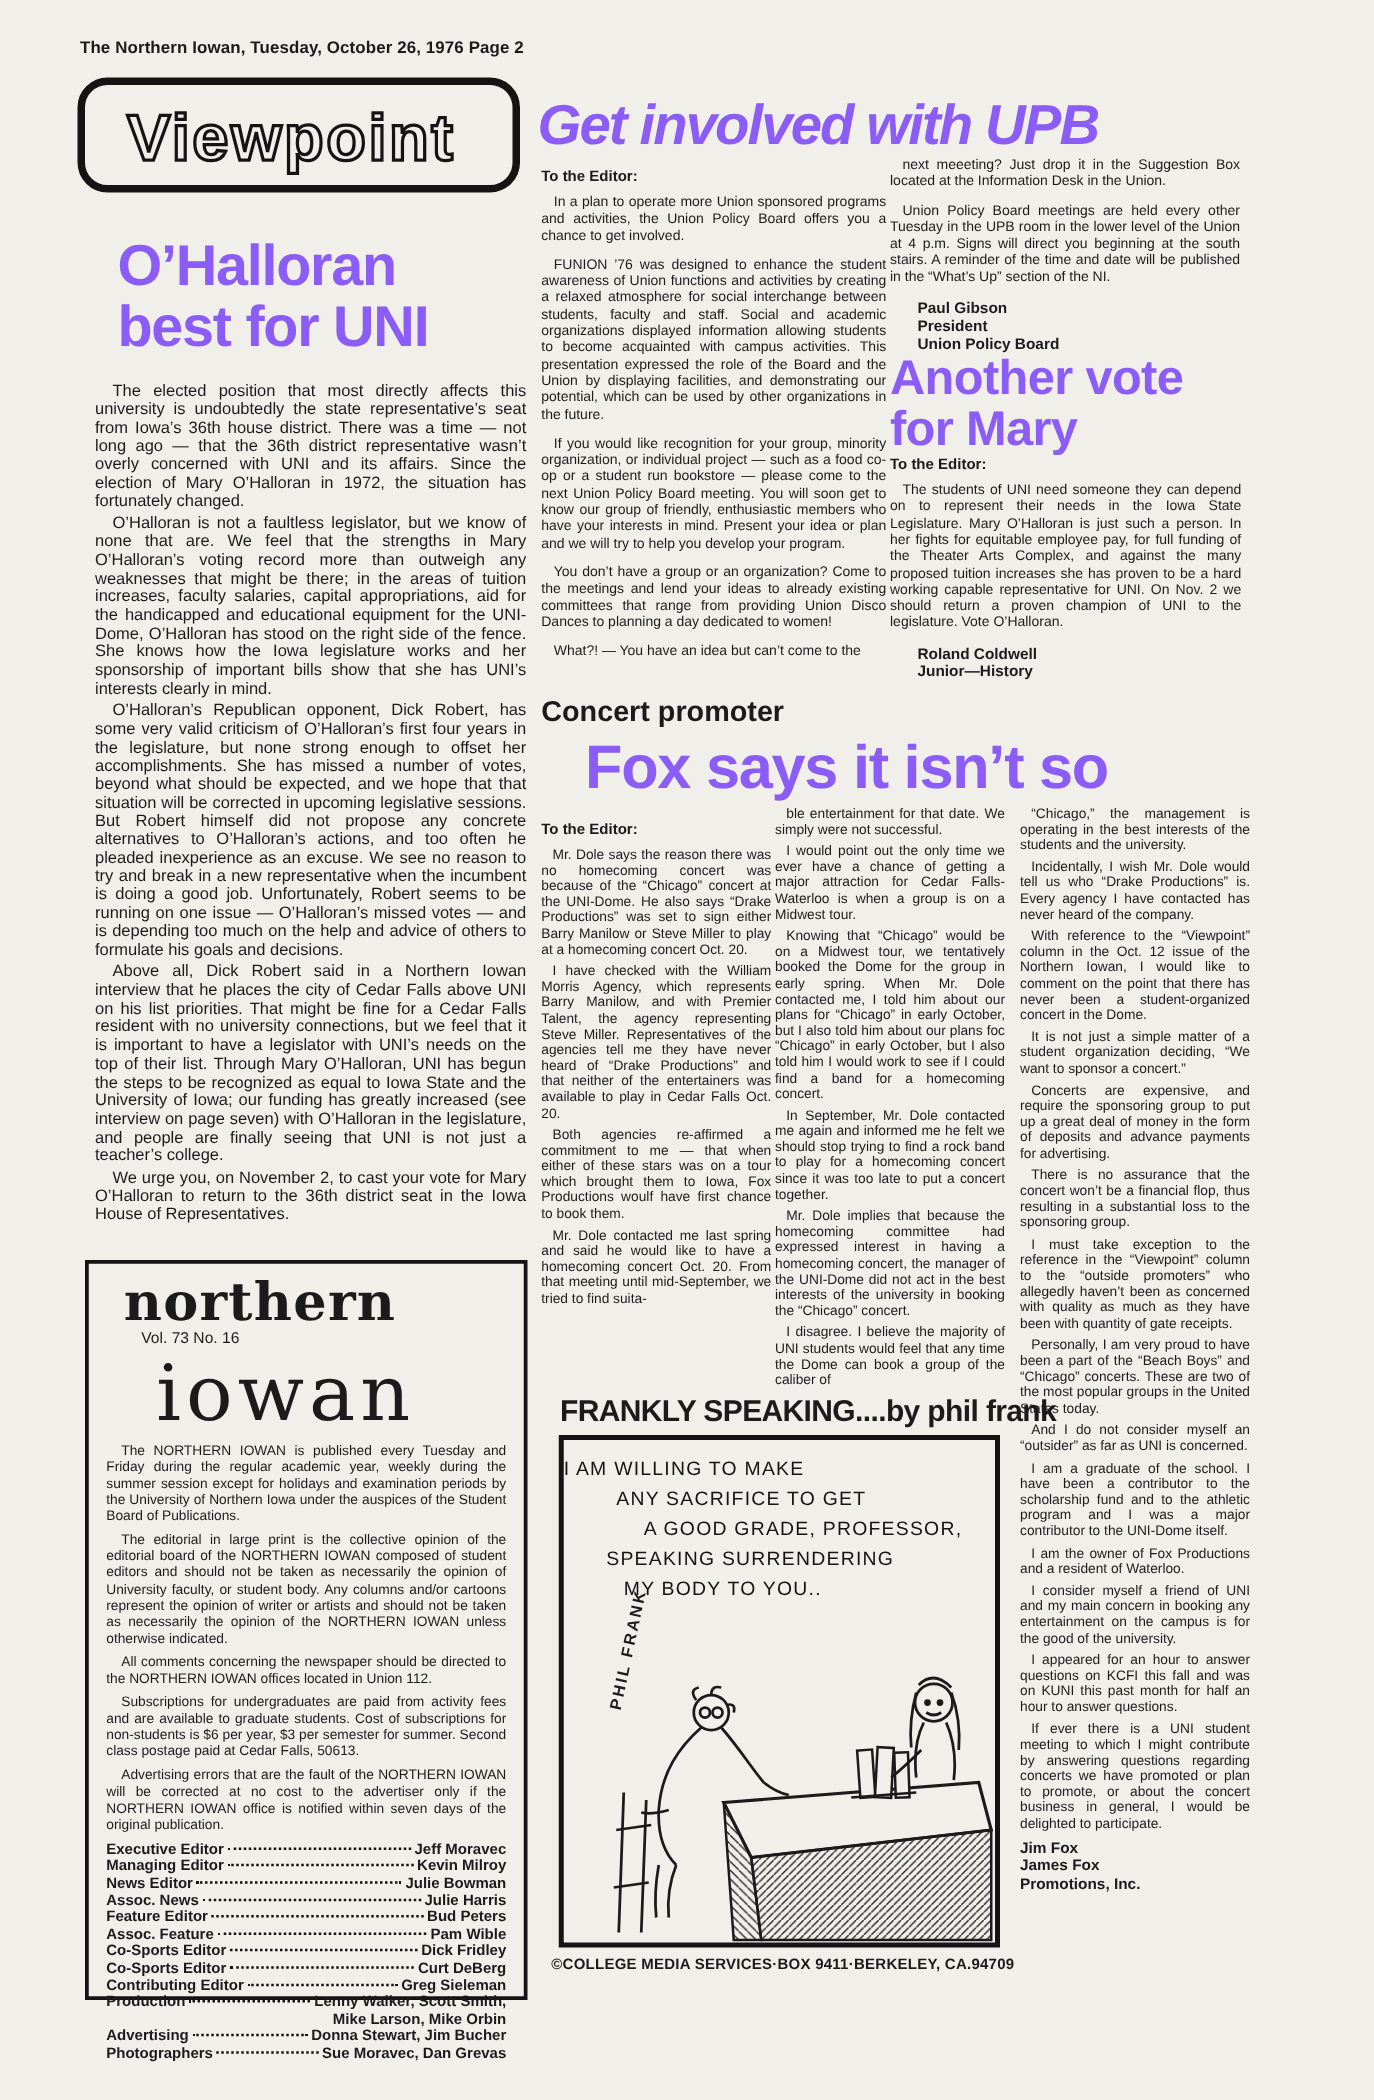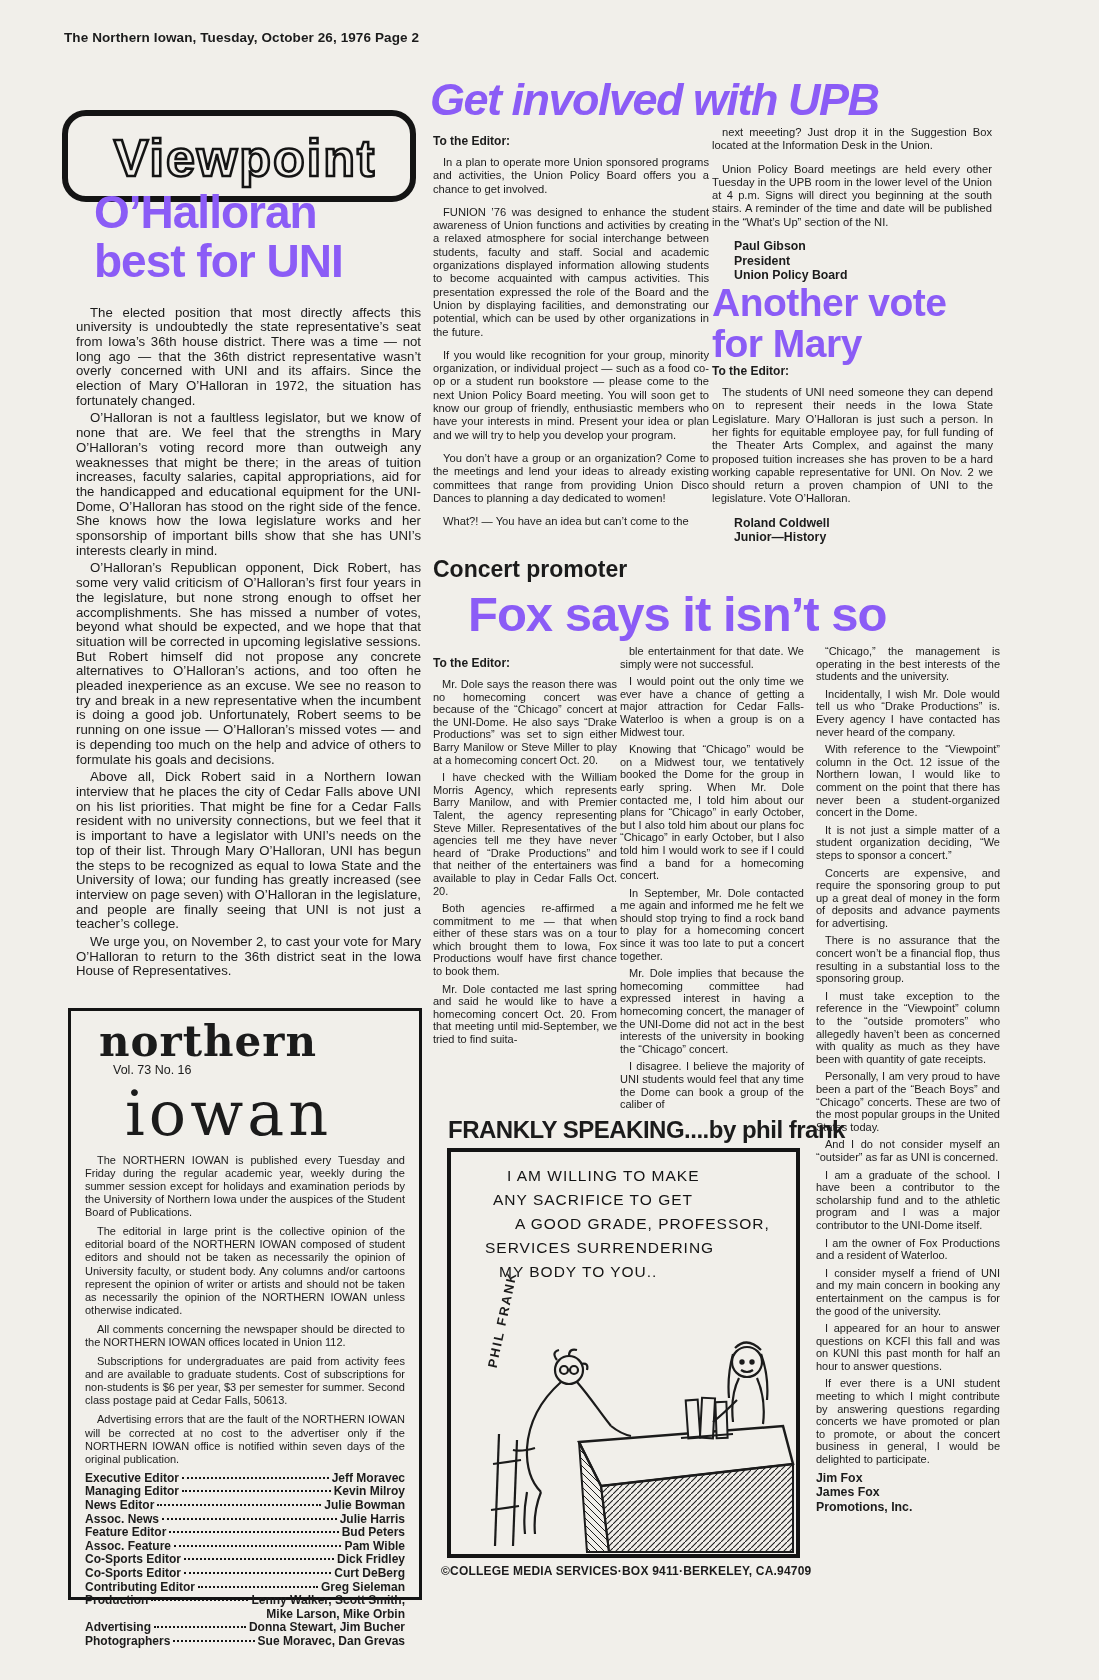--- a/index.html
+++ b/index.html
@@ -13,21 +13,21 @@
     overflow: hidden;
   }
   .abs { position: absolute; }
 
   .page-header { left:64px; top:30px; font-size:13.5px; font-weight:bold; letter-spacing:0.1px; }
 
   .viewpoint-box {
     left:62px; top:62px; width:354px; height:92px;
     border:6px solid #141414; border-radius:24px;
     background:#f1efea;
-    display:flex; align-items:center; justify-content:flex-end;margin-top:48px;
+    display:flex; align-items:center; justify-content:flex-start;
   }
 
   .headline { font-weight:bold; color:#8b5cf6; }
   .upb-headline { left:430px; top:74px; font-size:45px; font-style:italic; letter-spacing:-1.5px; }
   .oh-headline { font-size:46px; line-height:1.06; letter-spacing:-1px; margin-bottom:20px; }
   .mary-headline { font-size:39px; line-height:1.04; letter-spacing:-0.5px; }
   .fox-kicker { left:433px; top:556px; font-size:23px; font-weight:bold; }
   .fox-headline { left:468px; top:586px; font-size:49px; letter-spacing:-1px; }
 
   .salutation { font-size:12px; font-weight:bold; margin-bottom:8px; }
@@ -153,21 +153,21 @@
     <p>Knowing that “Chicago” would be on a Midwest tour, we tentatively booked the Dome for the group in early spring. When Mr. Dole contacted me, I told him about our plans for “Chicago” in early October, but I also told him about our plans foc “Chicago” in early October, but I also told him I would work to see if I could find a band for a homecoming concert.</p>
     <p>In September, Mr. Dole contacted me again and informed me he felt we should stop trying to find a rock band to play for a homecoming concert since it was too late to put a concert together.</p>
     <p>Mr. Dole implies that because the homecoming committee had expressed interest in having a homecoming concert, the manager of the UNI-Dome did not act in the best interests of the university in booking the “Chicago” concert.</p>
     <p>I disagree. I believe the majority of UNI students would feel that any time the Dome can book a group of the caliber of</p>
   </div>
 
   <div class="abs fox-col" style="left:816px; top:645px; width:184px;">
     <p>“Chicago,” the management is operating in the best interests of the students and the university.</p>
     <p>Incidentally, I wish Mr. Dole would tell us who “Drake Productions” is. Every agency I have contacted has never heard of the company.</p>
     <p>With reference to the “Viewpoint” column in the Oct. 12 issue of the Northern Iowan, I would like to comment on the point that there has never been a student-organized concert in the Dome.</p>
-    <p>It is not just a simple matter of a student organization deciding, “We steps to sponsor a concert.”</p>
+    <p>It is not just a simple matter of a student organization deciding, “We want to sponsor a concert.”</p>
     <p>Concerts are expensive, and require the sponsoring group to put up a great deal of money in the form of deposits and advance payments for advertising.</p>
     <p>There is no assurance that the concert won’t be a financial flop, thus resulting in a substantial loss to the sponsoring group.</p>
     <p>I must take exception to the reference in the “Viewpoint” column to the “outside promoters” who allegedly haven’t been as concerned with quality as much as they have been with quantity of gate receipts.</p>
     <p>Personally, I am very proud to have been a part of the “Beach Boys” and “Chicago” concerts. These are two of the most popular groups in the United States today.</p>
     <p>And I do not consider myself an “outsider” as far as UNI is concerned.</p>
     <p>I am a graduate of the school. I have been a contributor to the scholarship fund and to the athletic program and I was a major contributor to the UNI-Dome itself.</p>
     <p>I am the owner of Fox Productions and a resident of Waterloo.</p>
     <p>I consider myself a friend of UNI and my main concern in booking any entertainment on the campus is for the good of the university.</p>
     <p>I appeared for an hour to answer questions on KCFI this fall and was on KUNI this past month for half an hour to answer questions.</p>
     <p>If ever there is a UNI student meeting to which I might contribute by answering questions regarding concerts we have promoted or plan to promote, or about the concert business in general, I would be delighted to participate.</p>
@@ -251,24 +251,24 @@
           <span>Photographers</span>
           <span class="leader"></span>
           <span>Sue Moravec, Dan Grevas</span>
         </div>
     </div>
   </div>
 
   <div class="abs comic-title">FRANKLY SPEAKING....by phil frank</div>
   <div class="abs comic-box">
     <div class="speech">
-      <div style="padding-left:56px;">I AM WILLING TO MAKE</div>
+      <div style="">I AM WILLING TO MAKE</div>
       <div style="padding-left:42px;">ANY SACRIFICE TO GET</div>
       <div style="padding-left:64px;">A GOOD GRADE, PROFESSOR,</div>
-      <div style="padding-left:34px;">SERVICES SURRENDERING</div>
+      <div style="padding-left:34px;">SPEAKING SURRENDERING</div>
       <div style="padding-left:48px;">MY BODY TO YOU..</div>
     </div>
     <div class="artist-sig">PHIL FRANK</div>
     <svg width="345" height="240" viewBox="0 0 345 240" style="position:absolute; left:0; bottom:0;">
       <defs>
         <pattern id="hatch" patternUnits="userSpaceOnUse" width="6" height="6">
           <path d="M0,6 L6,0" stroke="#1b1b1b" stroke-width="1.1"></path>
         </pattern>
         <pattern id="hatch2" patternUnits="userSpaceOnUse" width="7" height="7">
           <path d="M7,7 L0,0" stroke="#1b1b1b" stroke-width="1"></path>

